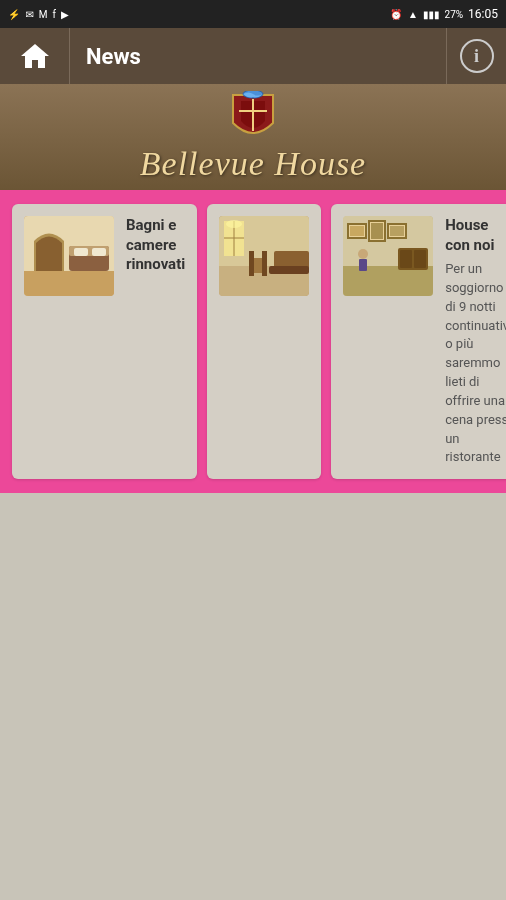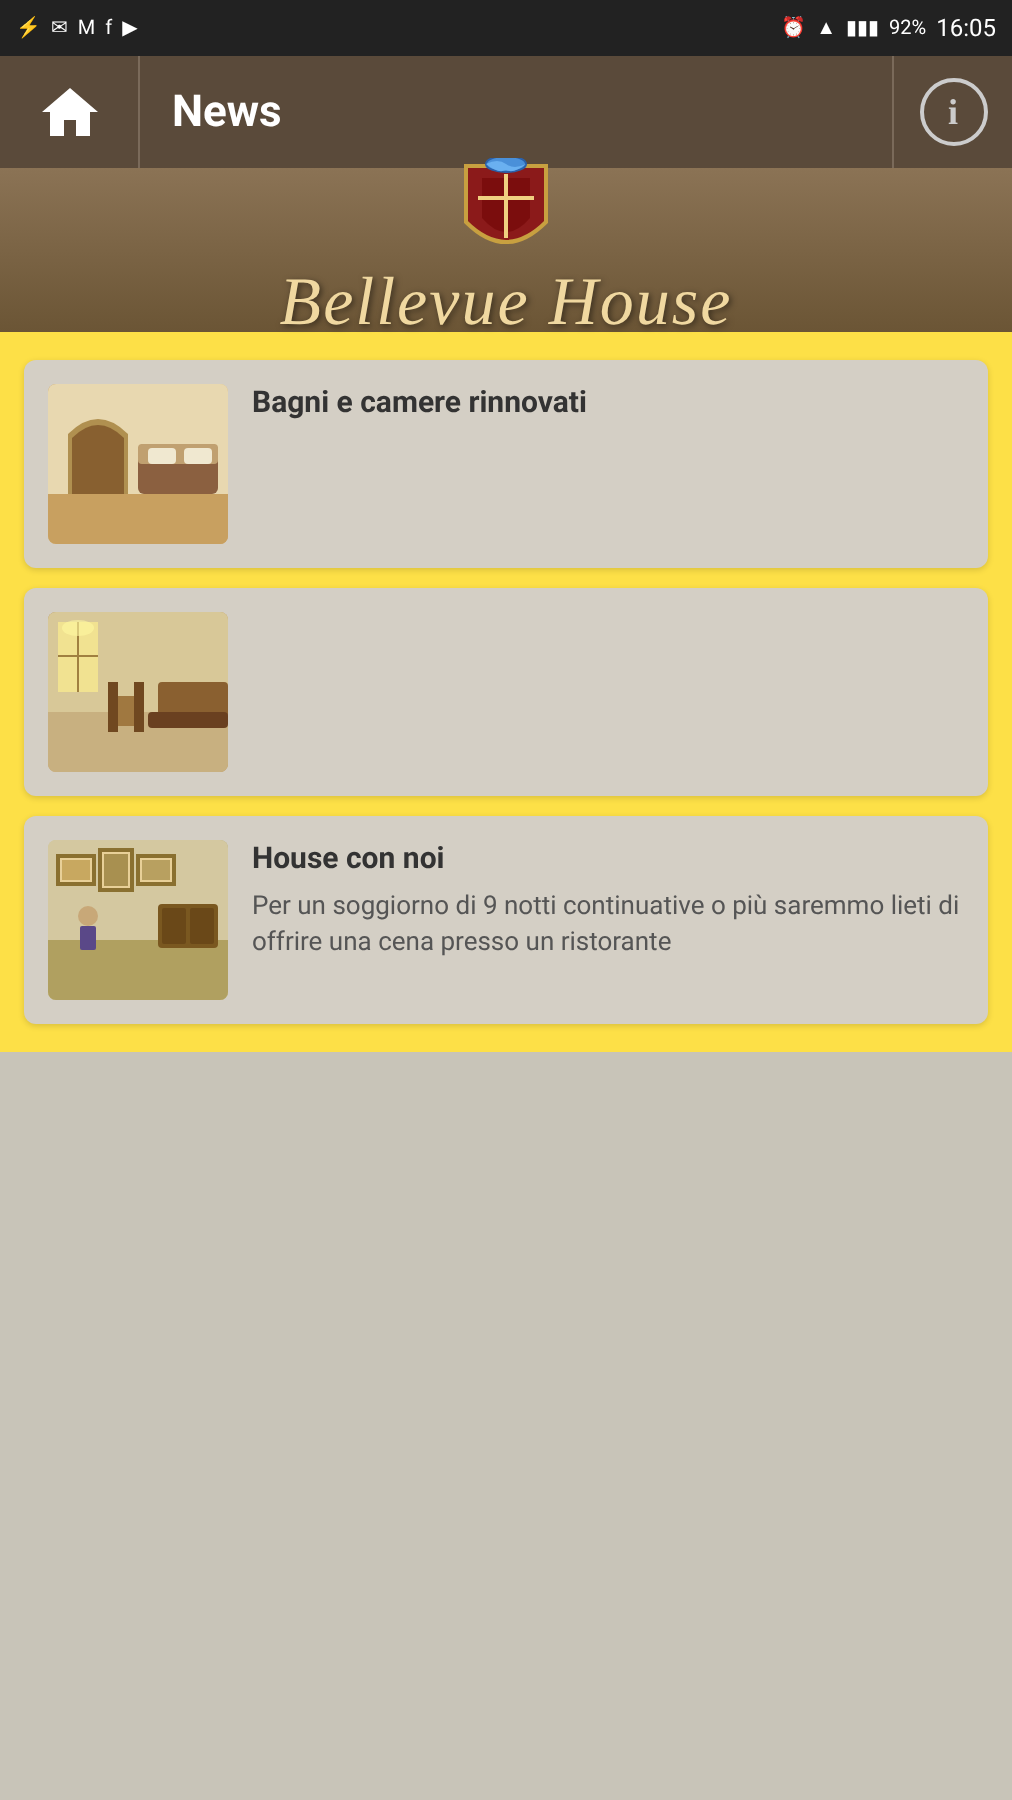--- a/index.html
+++ b/index.html
@@ -74,21 +74,21 @@
       height: 56px;
       display: flex;
       align-items: center;
       justify-content: center;
       border-left: 1px solid #7a6a5a;
     }
 
     
     .logo-area {
       width: 100%;
-      height: 82px;
+      height: 106px;
       background: linear-gradient(180deg, #8b7355 0%, #6b5535 100%);
       display: flex;
       align-items: center;
       justify-content: center;
       position: relative;
     }
     .logo-container {
       display: flex;
       flex-direction: column;
       align-items: center;
@@ -104,24 +104,24 @@
       font-size: 34px;
       color: #f0d8a0;
       font-style: italic;
       letter-spacing: 1px;
       text-shadow: 1px 1px 3px rgba(0,0,0,0.5);
     }
 
     
     .content-area {
       width: 100%;
-      background: #fde047;
+      background: #ec4899;
       padding: 14px 12px;
       display: flex;
-      flex-direction: column;
+      flex-direction: row;
       gap: 10px;
     }
 
     
     .news-card {
       width: 100%;
       background: #d4cfc5;
       border-radius: 6px;
       padding: 12px;
       display: flex;
@@ -204,21 +204,21 @@
     <span class="status-icon">▶</span>
   </div>
   <div class="status-bar-right">
 
     <span class="status-icon">⏰</span>
 
     <span class="status-icon">▲</span>
 
     <span class="status-icon">▮▮▮</span>
 
-    <span class="status-icon">92%</span>
+    <span class="status-icon">27%</span>
 
     <span class="status-icon" style="font-size:12px;font-weight:normal;">16:05</span>
   </div>
 </div>
 
 <div class="nav-bar">
   <div class="nav-home-btn">
     <svg class="home-icon-svg" viewBox="0 0 32 32" fill="white">
       <polygon points="16,4 2,16 6,16 6,28 13,28 13,20 19,20 19,28 26,28 26,16 30,16"></polygon>
     </svg>

